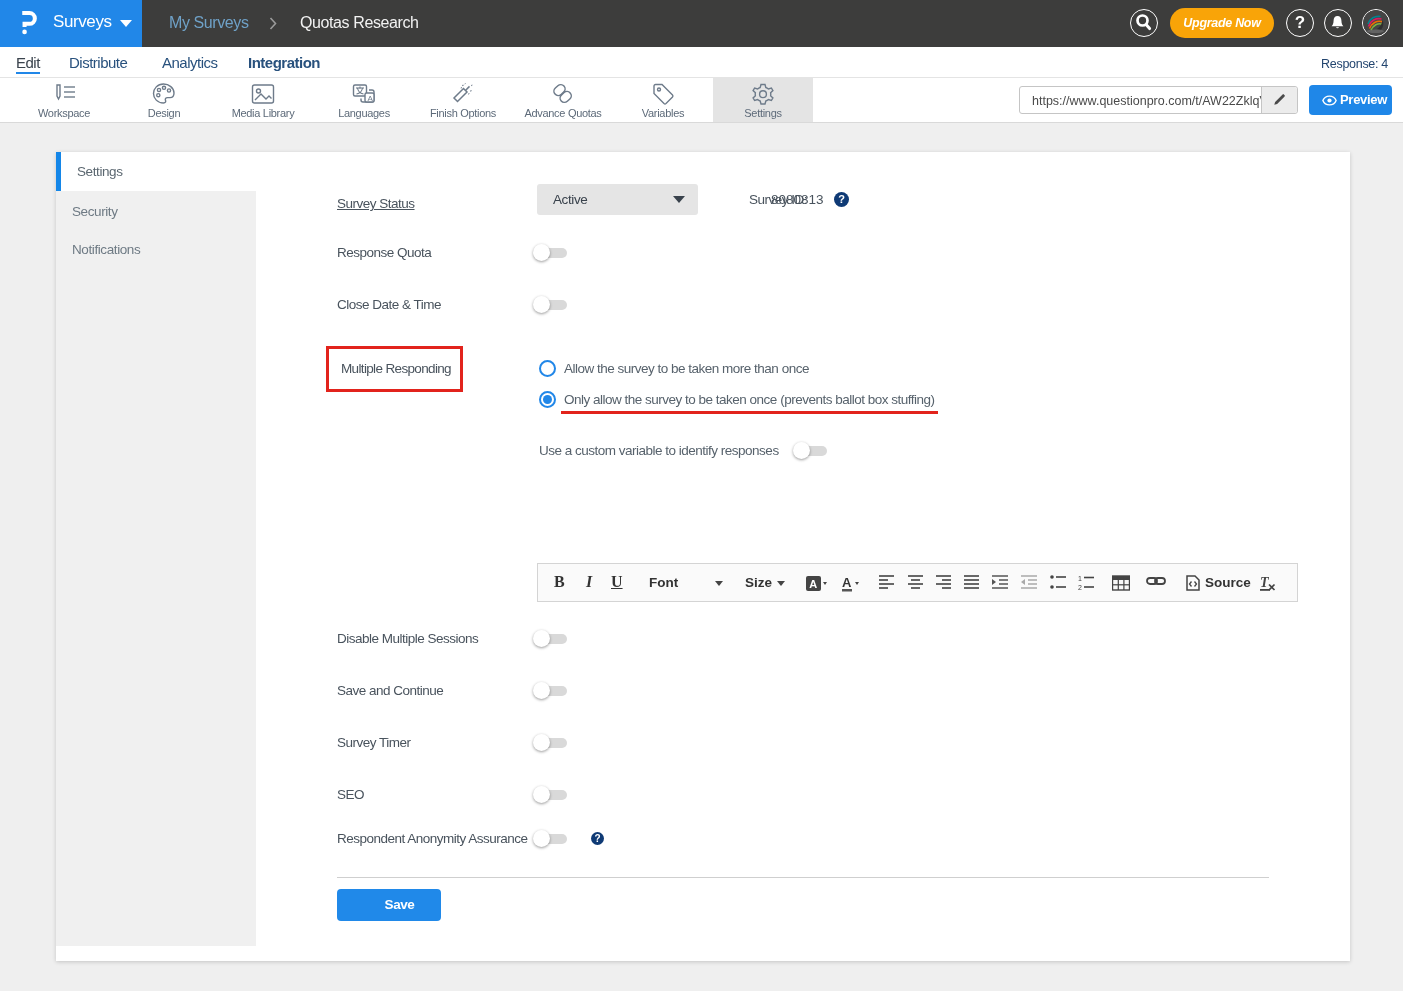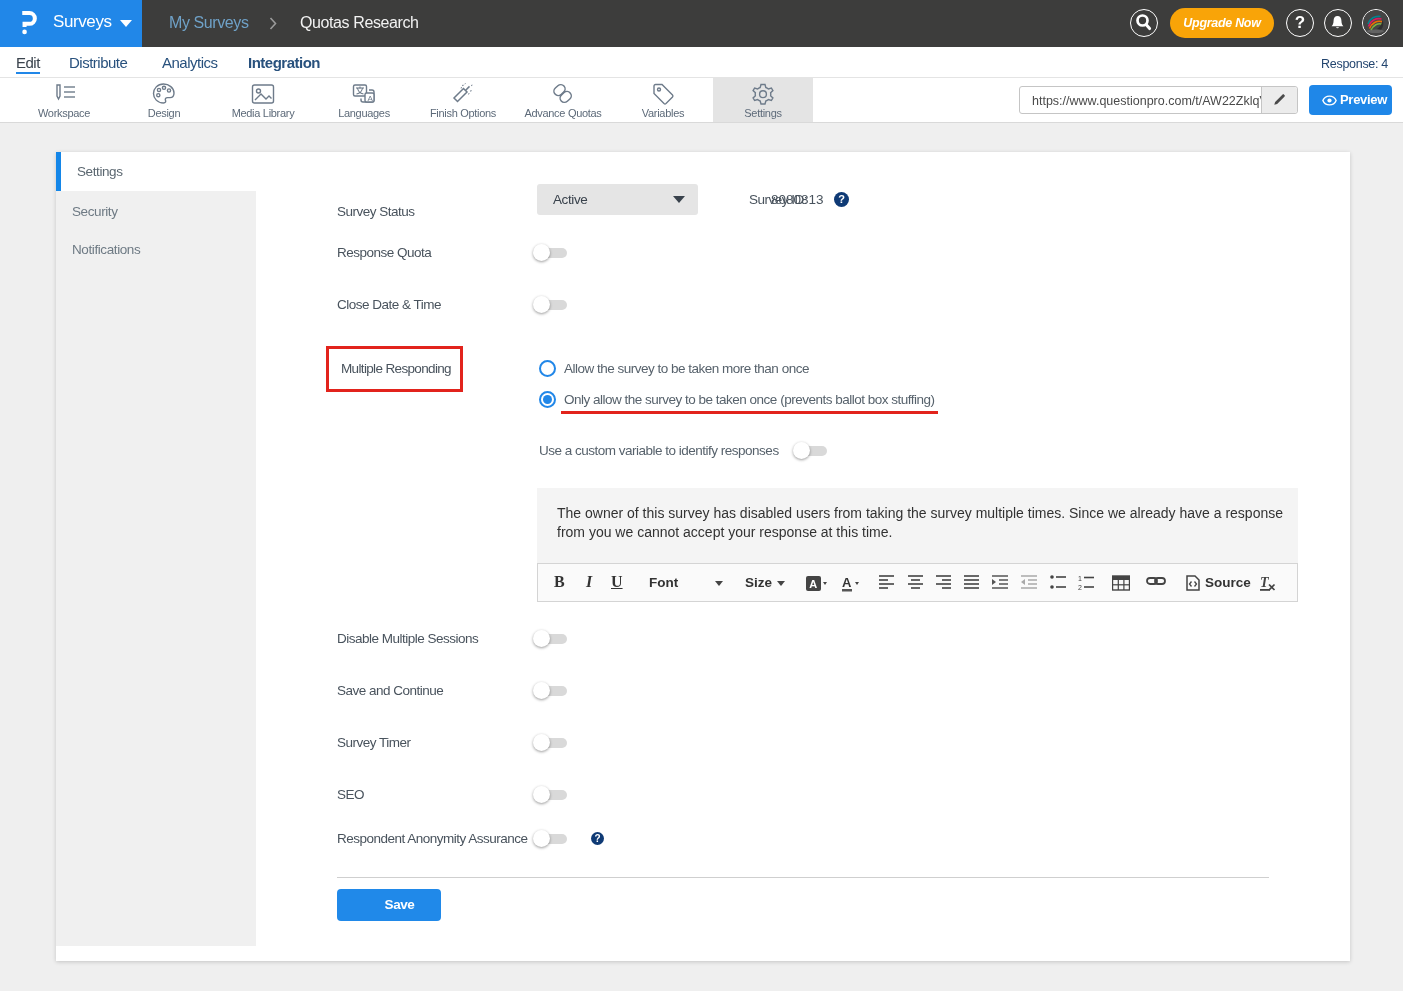--- a/index.html
+++ b/index.html
@@ -228,21 +228,21 @@
 </div>
 
 <div id="card">
   <div id="sidegray"></div>
   <div id="sideactive">
       <span>Settings</span>
     </div>
   <div class="sideitem" style="top:52px;">Security</div>
   <div class="sideitem" style="top:90px;">Notifications</div>
 
-  <span class="rowlbl" style="top:52px;">Survey Status</span>
+  <span class="rowlbl" style="top:44px;text-decoration:underline;">Survey Status</span>
   <div id="dropdown">
       <span class="val">Active</span>
       <div class="dcaret"></div>
     </div>
   <span class="rowlbl" style="left:650px; top:40px;margin-left:43px;">Survey ID:</span>
   <span class="rowlbl" style="left:715px; top:40px; letter-spacing:0;">8080813</span>
   <div class="qhelp" style="left:778px; top:40px; width:15px; height:15px; font-size:11px; line-height:15px;">?</div>
 
   <span class="rowlbl" style="top:93px;">Response Quota</span>
   <div class="switch" style="left:477px; top:92px;">
@@ -263,23 +263,20 @@
   <div class="radio sel" style="left:483px; top:239px;"></div>
   <span class="radtxt" style="left:508px; top:240px;">Only allow the survey to be taken once (prevents ballot box stuffing)</span>
   <div id="redline"></div>
 
   <span class="radtxt" style="left:483px; top:291px;">Use a custom variable to identify responses</span>
   <div class="switch" style="left:737px; top:290px;">
       <div class="track"></div>
       <div class="knob"></div>
     </div>
 
-  <div id="msgbox">
-      <div class="inner">The owner of this survey has disabled users from taking the survey multiple times. Since we already have a response from you we cannot accept your response at this time.</div>
-    </div>
   <div id="edbar">
     <span class="eb" style="left:16px; font-weight:bold; font-family:'Liberation Serif',serif; font-size:16px;">B</span>
     <span class="eb" style="left:48px; font-style:italic; font-family:'Liberation Serif',serif; font-size:16px; font-weight:bold;">I</span>
     <span class="eb" style="left:73px; text-decoration:underline; font-family:'Liberation Serif',serif; font-size:16px; font-weight:bold;">U</span>
     <span class="eb ebtxt" style="left:111px;">Font</span>
     <span class="ebcaret" style="left:177px;"></span>
     <span class="eb ebtxt" style="left:207px;">Size</span>
     <span class="ebcaret" style="left:239px;"></span>
     <svg class="ebsvg" style="left:268px;" width="22" height="18" viewBox="0 0 22 18">
       <rect x="0" y="1" width="15" height="15" rx="2" fill="#444"></rect>

